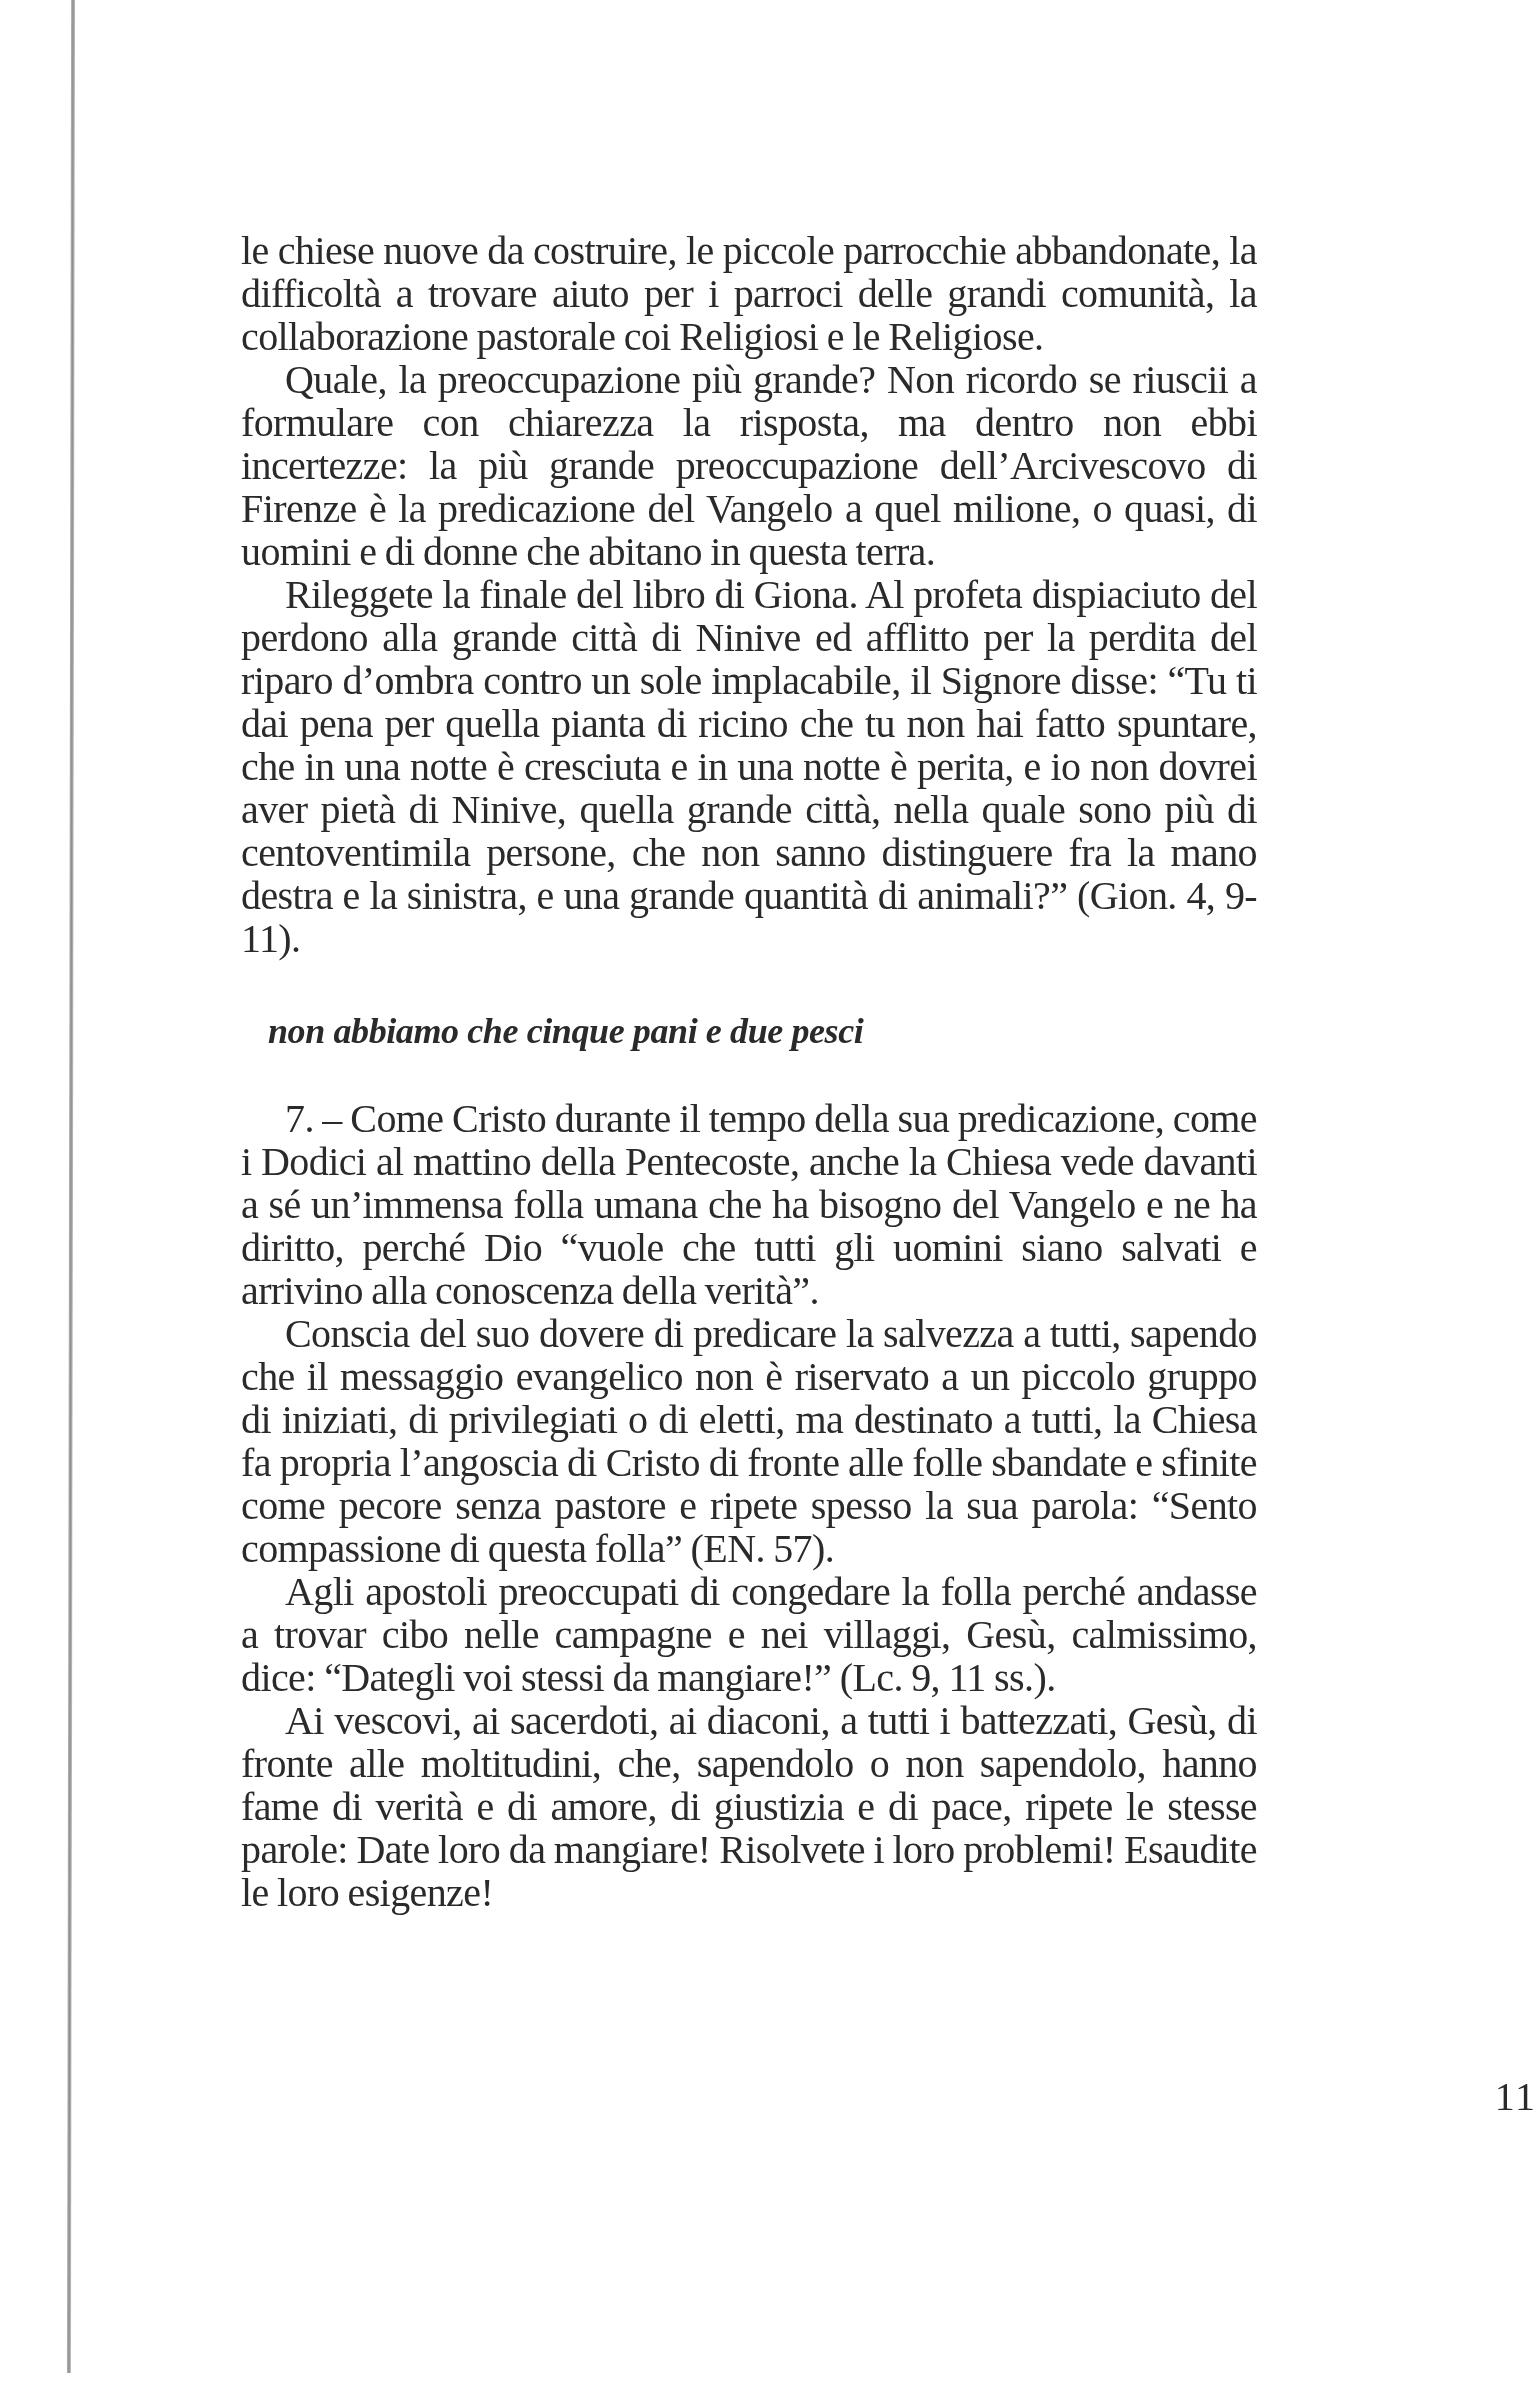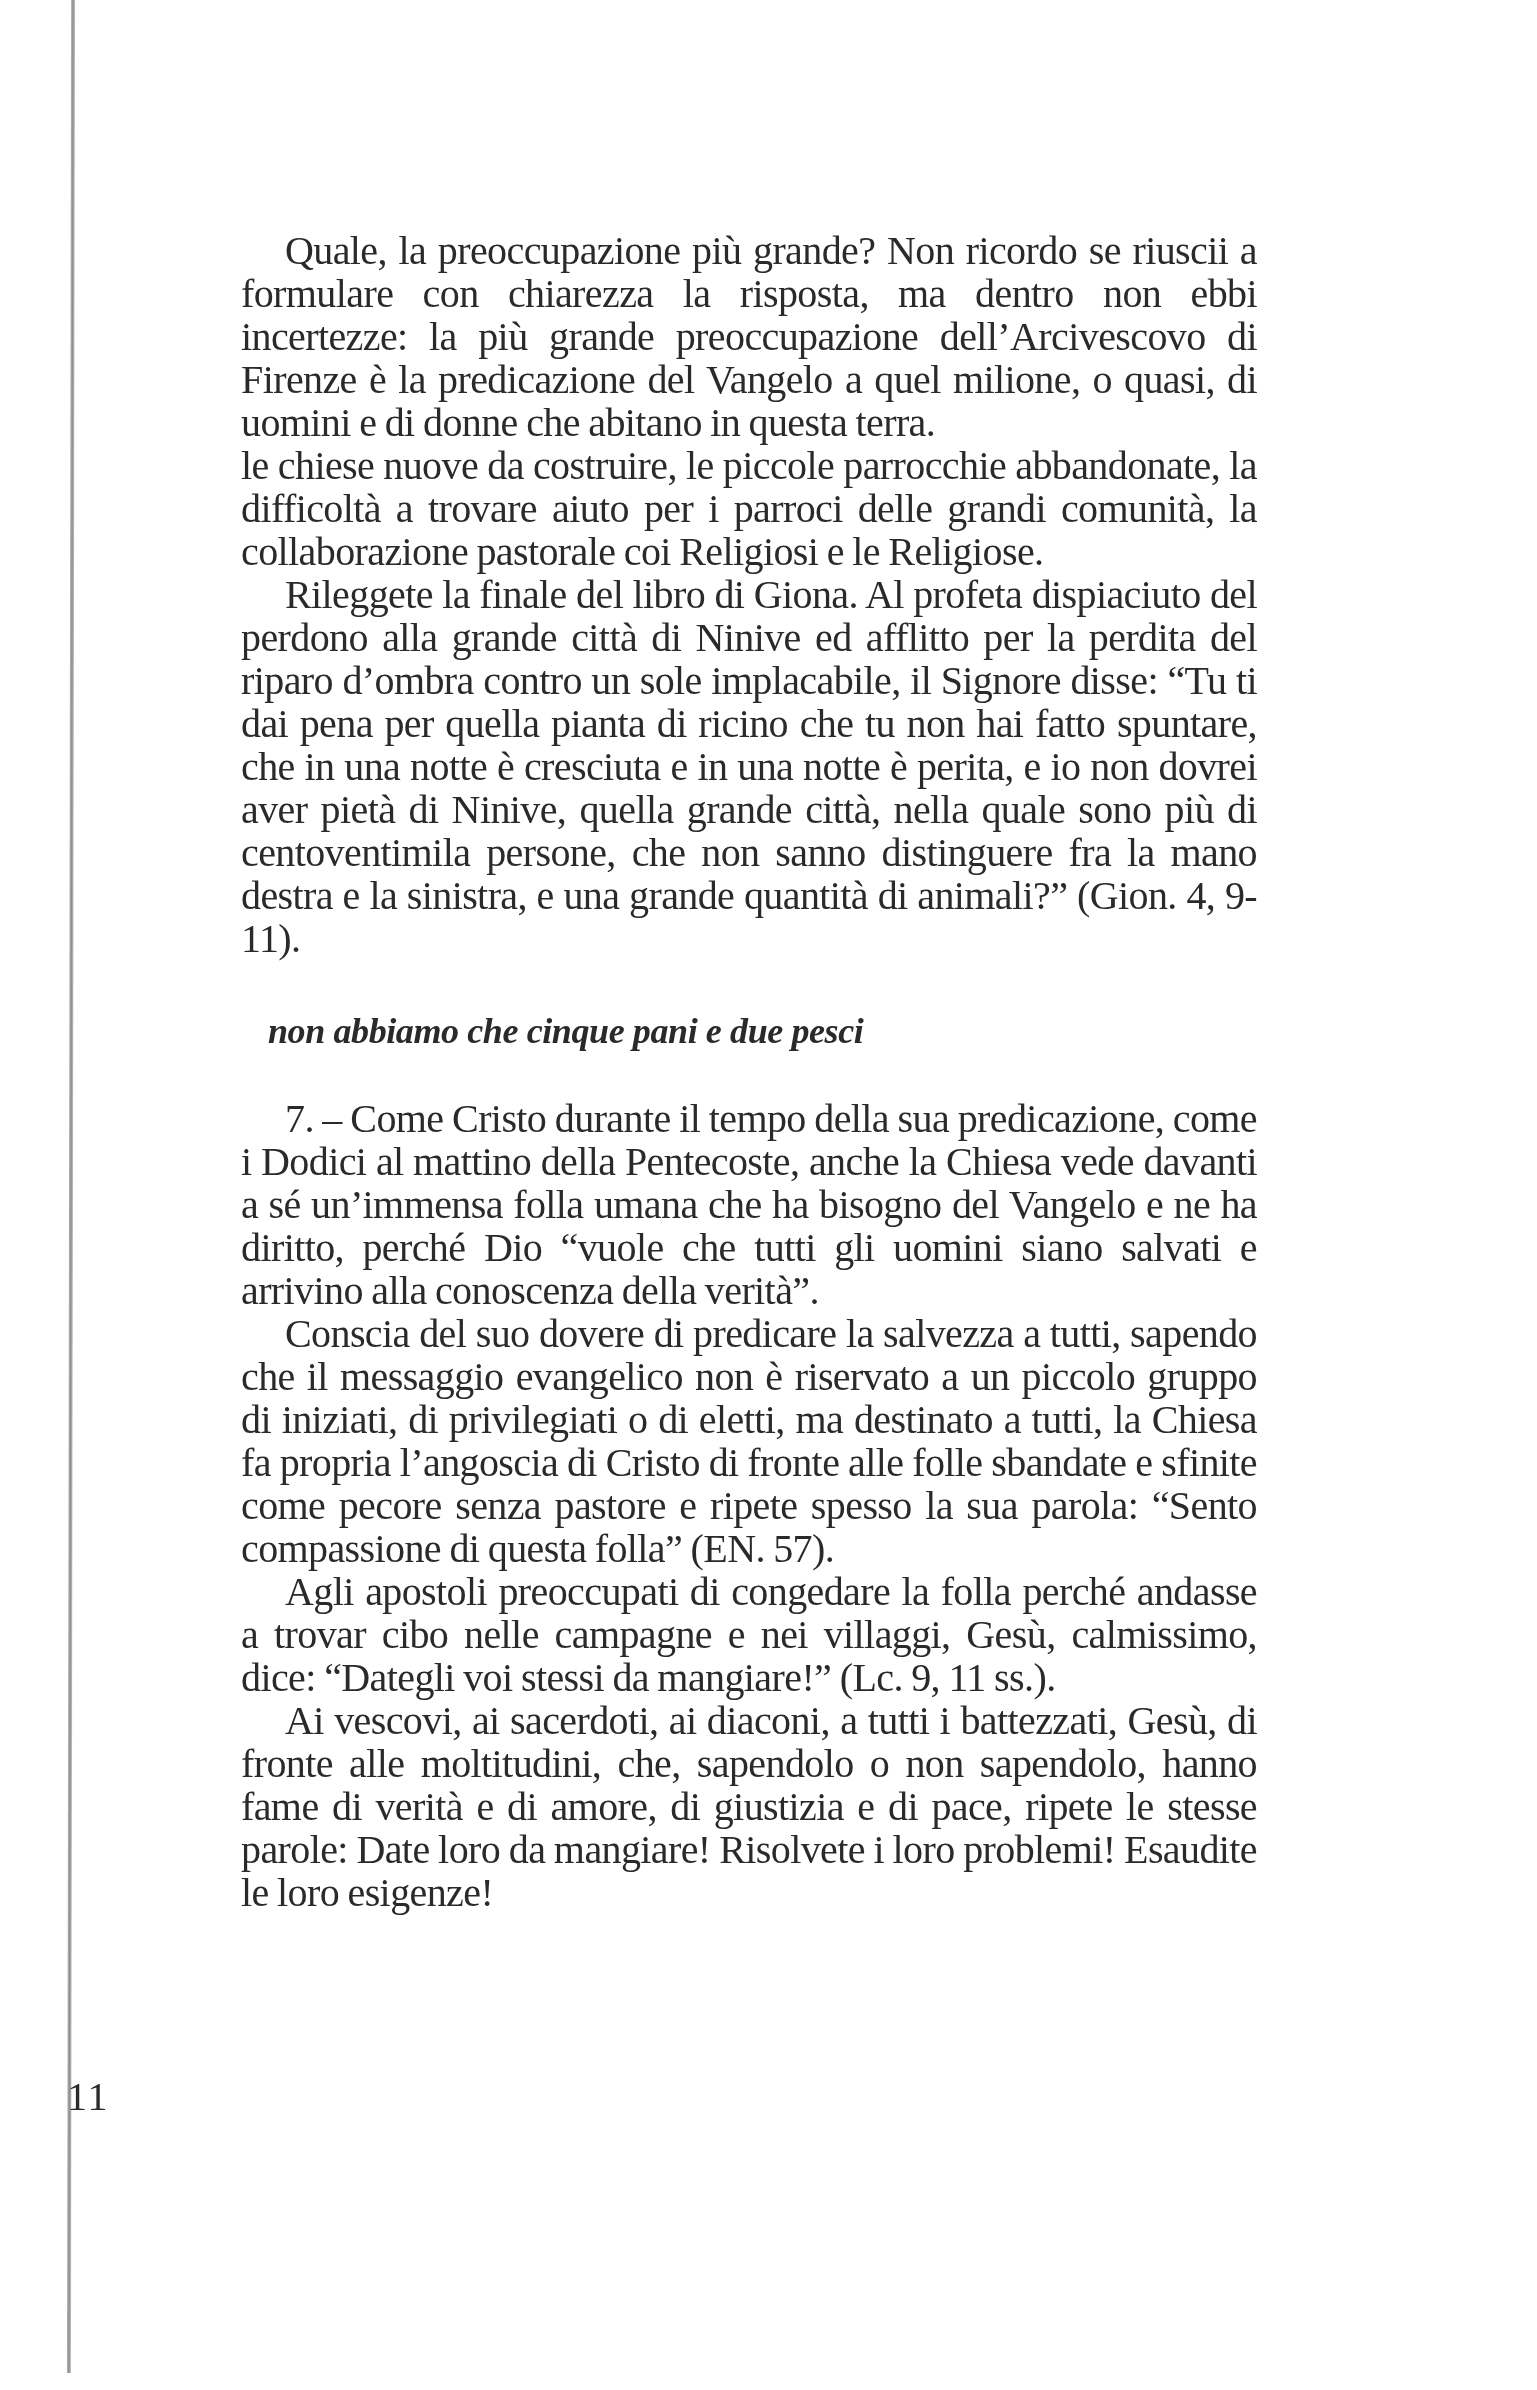--- a/index.html
+++ b/index.html
@@ -51,37 +51,37 @@
       font-size: 36px;
       line-height: 42px;
       letter-spacing: -0.4px;
       padding-left: 27px;
     }
     .page-number {
       position: absolute;
       left: 0;
       width: 1537px;
       top: 2076px;
-      text-align: left;
+      text-align: right;
       font-size: 40px;
       line-height: 42px;
       letter-spacing: 1.9px;
       padding-left: 67px;
       box-sizing: border-box;
     }
   </style>
 </head>
 <body>
 
 <div class="binding-edge"></div>
 
 <div class="text-block">
 
+  <p class="para"><span>le chiese nuove da costruire, le piccole parrocchie abbandonate, la difficoltà a trovare aiuto per i parroci delle grandi comunità, la collaborazione pastorale coi Religiosi e le Religiose.</span></p>
   <p class="para indent"><span>Quale, la preoccupazione più grande? Non ricordo se riuscii a formulare con chiarezza la risposta, ma dentro non ebbi incertezze: la più grande preoccupazione dell’Arcivescovo di Firenze è la predicazione del Vangelo a quel milione, o quasi, di uomini e di donne che abitano in questa terra.</span></p>
-  <p class="para"><span>le chiese nuove da costruire, le piccole parrocchie abbandonate, la difficoltà a trovare aiuto per i parroci delle grandi comunità, la collaborazione pastorale coi Religiosi e le Religiose.</span></p>
   <p class="para indent"><span>Rileggete la finale del libro di Giona. Al profeta dispiaciuto del perdono alla grande città di Ninive ed afflitto per la perdita del riparo d’ombra contro un sole implacabile, il Signore disse: “Tu ti dai pena per quella pianta di ricino che tu non hai fatto spuntare, che in una notte è cresciuta e in una notte è perita, e io non dovrei aver pietà di Ninive, quella grande città, nella quale sono più di centoventimila persone, che non sanno distinguere fra la mano destra e la sinistra, e una grande quantità di animali?” (</span><span class="it">Gion</span><span>. 4, 9-11).</span></p>
 
   <h2 class="section-heading">non abbiamo che cinque pani e due pesci</h2>
 
   <p class="para indent"><span>7. – Come Cristo durante il tempo della sua predicazione, come i Dodici al mattino della Pentecoste, anche la Chiesa vede davanti a sé un’immensa folla umana che ha bisogno del Vangelo e ne ha diritto, perché Dio “vuole che tutti gli uomini siano salvati e arrivino alla conoscenza della verità”.</span></p>
   <p class="para indent"><span>Conscia del suo dovere di predicare la salvezza a tutti, sapendo che il messaggio evangelico non è riservato a un piccolo gruppo di iniziati, di privilegiati o di eletti, ma destinato a tutti, la Chiesa fa propria l’angoscia di Cristo di fronte alle folle sbandate e sfinite come pecore senza pastore e ripete spesso la sua parola: “Sento compassione di questa folla” (EN. 57).</span></p>
   <p class="para indent"><span>Agli apostoli preoccupati di congedare la folla perché andasse a trovar cibo nelle campagne e nei villaggi, Gesù, calmissimo, dice: “Dategli voi stessi da mangiare!” (</span><span class="it">Lc</span><span>. 9, 11 ss.).</span></p>
   <p class="para indent"><span>Ai vescovi, ai sacerdoti, ai diaconi, a tutti i battezzati, Gesù, di fronte alle moltitudini, che, sapendolo o non sapendolo, hanno fame di verità e di amore, di giustizia e di pace, ripete le stesse parole: Date loro da mangiare! Risolvete i loro problemi! Esaudite le loro esigenze!</span></p>
 </div>
 

